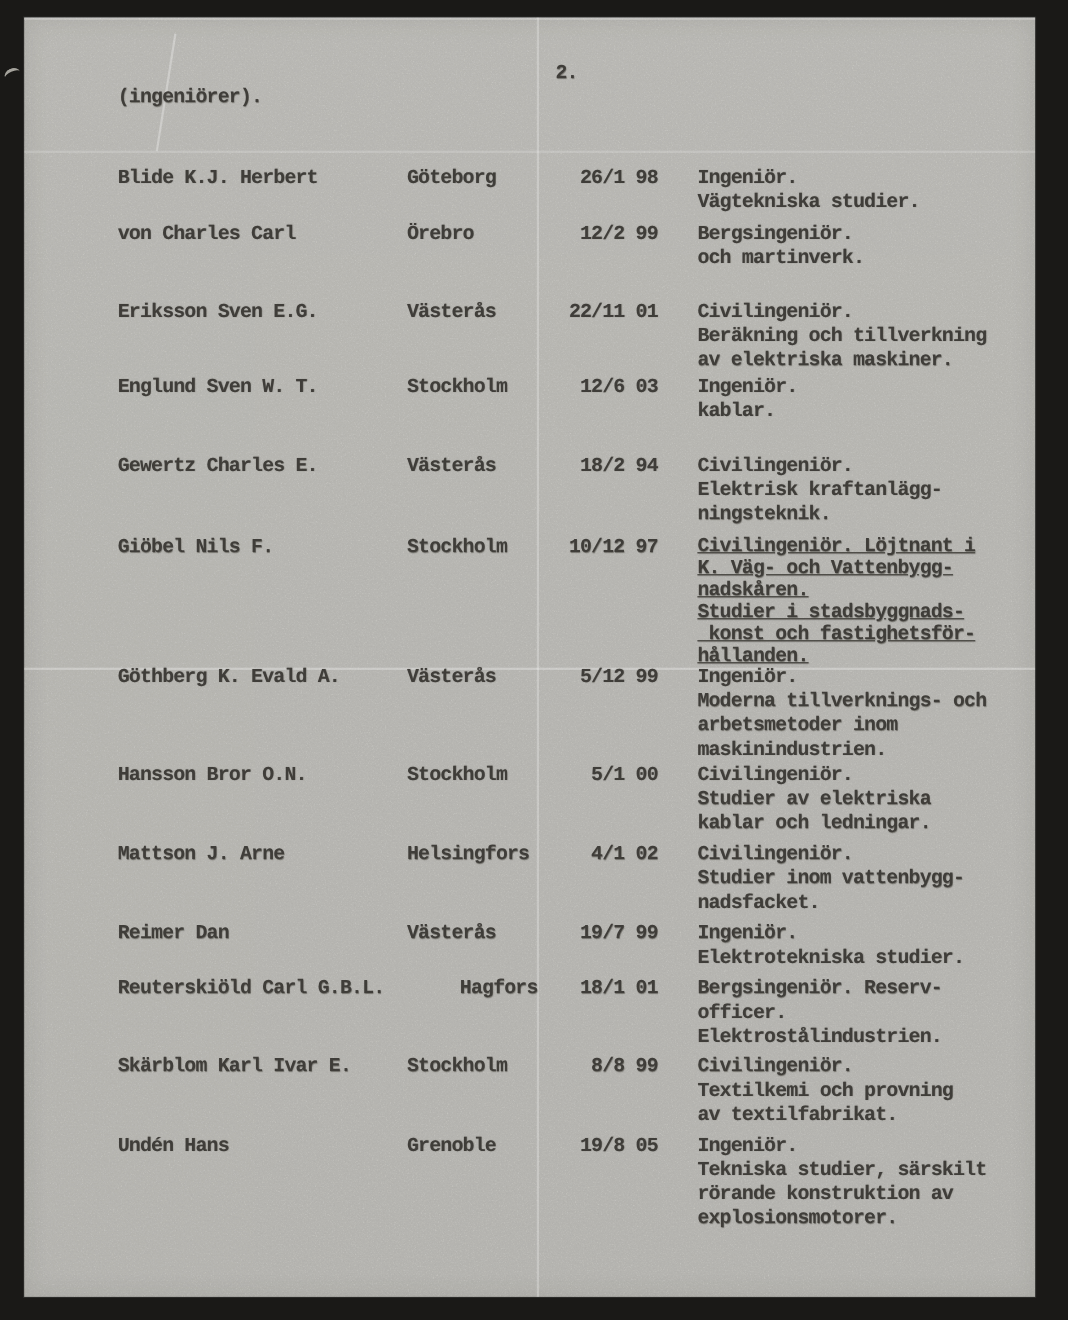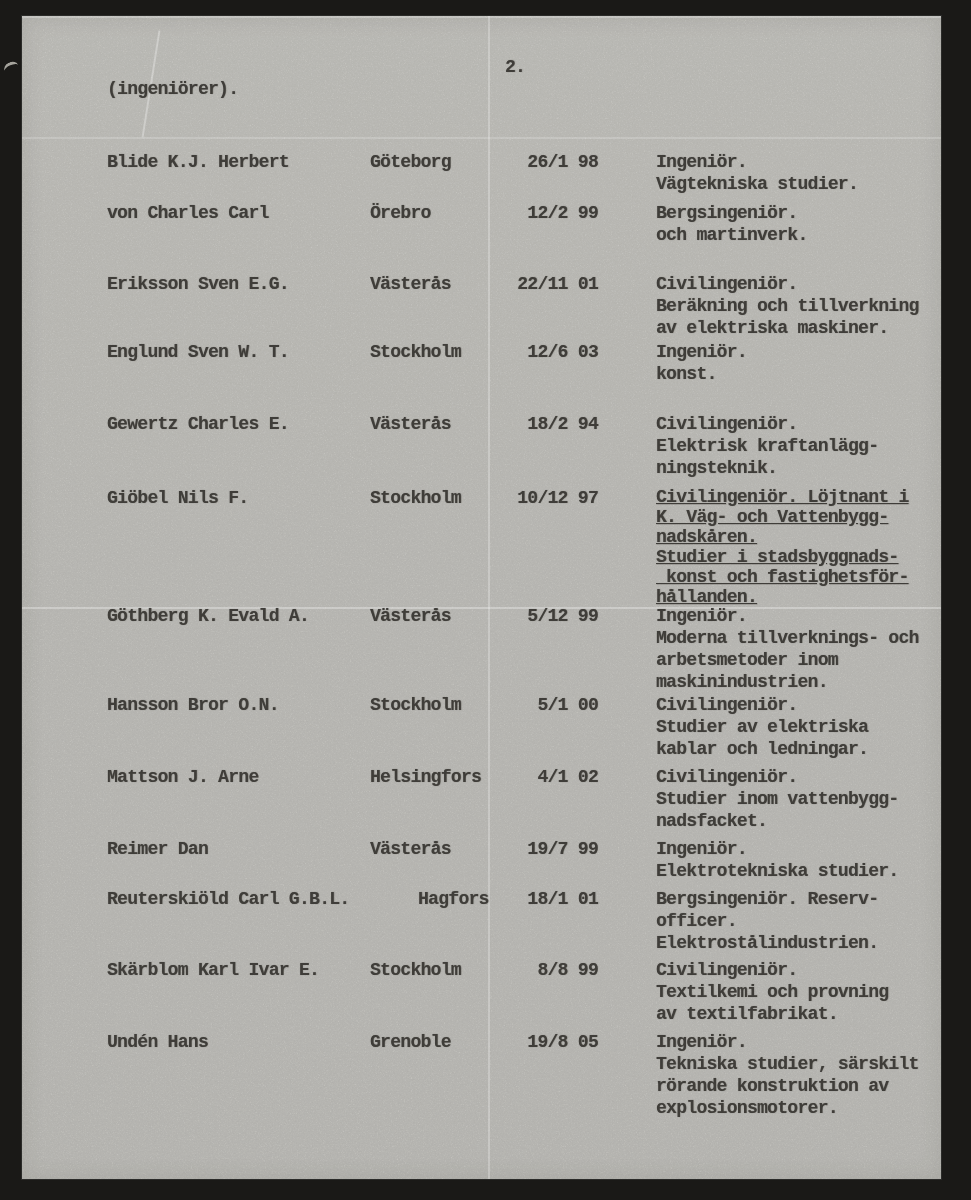--- a/index.html
+++ b/index.html
@@ -41,21 +41,21 @@
     text-shadow:0.4px 0.4px 0.9px rgba(58,56,50,0.55);
     white-space:pre;
   }
   .page-number{position:absolute;left:483px;top:40px;line-height:22px;}
   .heading{position:absolute;left:85px;top:62px;line-height:22px;}
   .rows{position:absolute;inset:0;}
   .row{position:absolute;left:0;width:100%;line-height:22px;}
   .row .name{position:absolute;left:85px;top:0;}
   .row .city{position:absolute;left:348px;top:0;}
   .row .date{position:absolute;left:436px;top:0;width:140px;text-align:right;}
-  .row .desc{position:absolute;left:612px;top:0;margin-left:22px;}
+  .row .desc{position:absolute;left:612px;top:0;}
   .desc .line{line-height:22px;}
   .row.tight .desc .line{line-height:20px;text-decoration:underline;}
 </style>
 </head>
 <body>
 
 <div class="stage">
   <div class="paper">
 
     <svg class="grain" width="919" height="1163" aria-hidden="true">
@@ -77,21 +77,21 @@
     <div class="scratch"></div>
     <div class="edge-mark"></div>
 
     <div class="tw page-number">2.</div>
     <div class="tw heading">(ingeniörer).</div>
 
     <div class="rows" id="rows">
         <div class="row tw" style="top: 135px;"><span class="name">Blide K.J. Herbert</span><span class="city">Göteborg</span><span class="date">26/1 98</span><div class="desc"><div class="line">Ingeniör.</div><div class="line">Vägtekniska studier.</div></div></div>
         <div class="row tw" style="top: 186px;"><span class="name">von Charles Carl</span><span class="city">Örebro</span><span class="date">12/2 99</span><div class="desc"><div class="line">Bergsingeniör.</div><div class="line">och martinverk.</div></div></div>
         <div class="row tw" style="top: 257px;"><span class="name">Eriksson Sven E.G.</span><span class="city">Västerås</span><span class="date">22/11 01</span><div class="desc"><div class="line">Civilingeniör.</div><div class="line">Beräkning och tillverkning</div><div class="line">av elektriska maskiner.</div></div></div>
-        <div class="row tw" style="top: 325px;"><span class="name">Englund Sven W. T.</span><span class="city">Stockholm</span><span class="date">12/6 03</span><div class="desc"><div class="line">Ingeniör.</div><div class="line">konst.</div></div></div>
+        <div class="row tw" style="top: 325px;"><span class="name">Englund Sven W. T.</span><span class="city">Stockholm</span><span class="date">12/6 03</span><div class="desc"><div class="line">Ingeniör.</div><div class="line">kablar.</div></div></div>
         <div class="row tw" style="top: 397px;"><span class="name">Gewertz Charles E.</span><span class="city">Västerås</span><span class="date">18/2 94</span><div class="desc"><div class="line">Civilingeniör.</div><div class="line">Elektrisk kraftanlägg-</div><div class="line">ningsteknik.</div></div></div>
         <div class="row tw tight" style="top: 471px;"><span class="name">Giöbel Nils F.</span><span class="city">Stockholm</span><span class="date">10/12 97</span><div class="desc"><div class="line">Civilingeniör. Löjtnant i</div><div class="line">K. Väg- och Vattenbygg-</div><div class="line">nadskåren.</div><div class="line">Studier i stadsbyggnads-</div><div class="line"> konst och fastighetsför-</div><div class="line">hållanden.</div></div></div>
         <div class="row tw" style="top: 589px;"><span class="name">Göthberg K. Evald A.</span><span class="city">Västerås</span><span class="date">5/12 99</span><div class="desc"><div class="line">Ingeniör.</div><div class="line">Moderna tillverknings- och</div><div class="line">arbetsmetoder inom</div><div class="line">maskinindustrien.</div></div></div>
         <div class="row tw" style="top: 678px;"><span class="name">Hansson Bror O.N.</span><span class="city">Stockholm</span><span class="date">5/1 00</span><div class="desc"><div class="line">Civilingeniör.</div><div class="line">Studier av elektriska</div><div class="line">kablar och ledningar.</div></div></div>
         <div class="row tw" style="top: 750px;"><span class="name">Mattson J. Arne</span><span class="city">Helsingfors</span><span class="date">4/1 02</span><div class="desc"><div class="line">Civilingeniör.</div><div class="line">Studier inom vattenbygg-</div><div class="line">nadsfacket.</div></div></div>
         <div class="row tw" style="top: 822px;"><span class="name">Reimer Dan</span><span class="city">Västerås</span><span class="date">19/7 99</span><div class="desc"><div class="line">Ingeniör.</div><div class="line">Elektrotekniska studier.</div></div></div>
         <div class="row tw" style="top: 872px;"><span class="name">Reuterskiöld Carl G.B.L.</span><span class="city" style="left: 396px;">Hagfors</span><span class="date">18/1 01</span><div class="desc"><div class="line">Bergsingeniör. Reserv-</div><div class="line">officer.</div><div class="line">Elektrostålindustrien.</div></div></div>
         <div class="row tw" style="top: 943px;"><span class="name">Skärblom Karl Ivar E.</span><span class="city">Stockholm</span><span class="date">8/8 99</span><div class="desc"><div class="line">Civilingeniör.</div><div class="line">Textilkemi och provning</div><div class="line">av textilfabrikat.</div></div></div>
         <div class="row tw" style="top: 1015px;"><span class="name">Undén Hans</span><span class="city">Grenoble</span><span class="date">19/8 05</span><div class="desc"><div class="line">Ingeniör.</div><div class="line">Tekniska studier, särskilt</div><div class="line">rörande konstruktion av</div><div class="line">explosionsmotorer.</div></div></div>
       </div>

